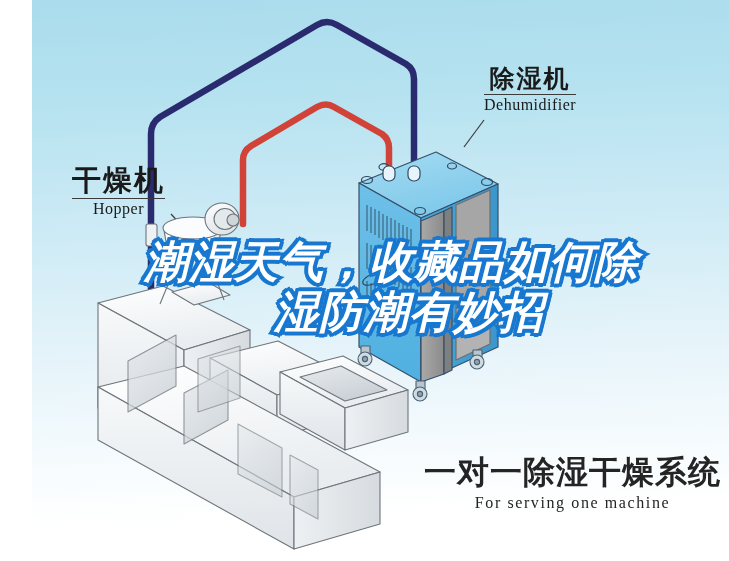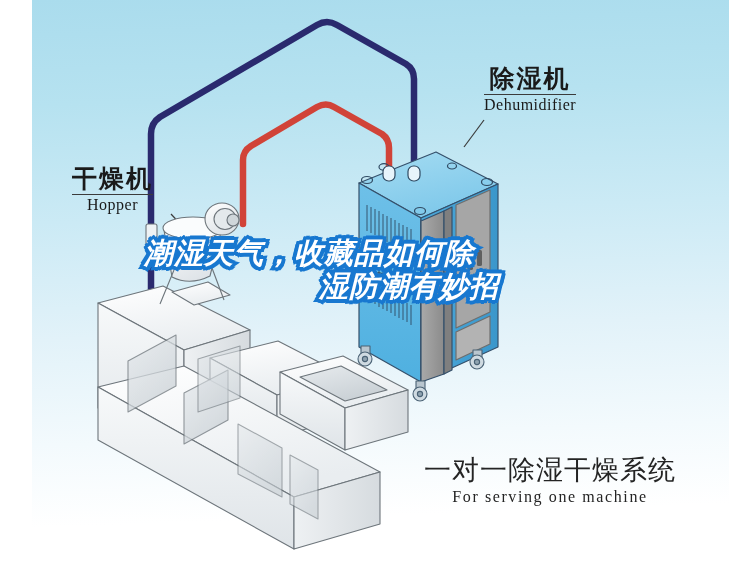--- a/index.html
+++ b/index.html
@@ -44,36 +44,36 @@
     background: #3b3b3b;
     margin: 3px 0 2px 0;
   }
   
   #label-dehumidifier { left: 452px; top: 66px; }
   #label-dehumidifier .label-cn { font-size: 25px; }
   #label-dehumidifier .label-en { font-size: 16px; }
 
   
   #label-hopper { left: 40px; top: 166px; }
-  #label-hopper .label-cn { font-size: 25px; }
+  #label-hopper .label-cn { font-size: 29px; }
   #label-hopper .label-en { font-size: 16px; }
 
   
   #caption {
     position: absolute;
     left: 392px;
     top: 456px;
     text-align: center;
     white-space: nowrap;
     color: #242424;
   }
   #caption .cap-cn {
     font-family: "Liberation Sans", "DejaVu Sans", sans-serif;
-    font-weight: 400;
-    font-size: 27px;
+    font-weight: 700;
+    font-size: 32px;
     letter-spacing: 1px;
     line-height: 1.05;
   }
   #caption .cap-en {
     font-family: "Liberation Serif", "DejaVu Serif", serif;
     font-size: 16px;
     letter-spacing: 1.6px;
     margin-top: 4px;
   }
 
@@ -83,21 +83,21 @@
     left: 112px;
     top: 238px;
     width: 530px;
     z-index: 40;
     pointer-events: none;
   }
   #headline .hl-line {
     font-family: "Liberation Sans", "DejaVu Sans", sans-serif;
     font-weight: 700;
     font-style: italic;
-    font-size: 29px;
+    font-size: 44px;
     line-height: 1.08;
     letter-spacing: 1px;
     color: #ffffff;
     -webkit-text-stroke: 6px #1878d0;
     paint-order: stroke fill;
     text-shadow:
       -3px 0 0 #1878d0, 3px 0 0 #1878d0,
       0 -3px 0 #1878d0, 0 3px 0 #1878d0,
       -3px -3px 0 #1878d0, 3px -3px 0 #1878d0,
       -3px 3px 0 #1878d0, 3px 3px 0 #1878d0,

